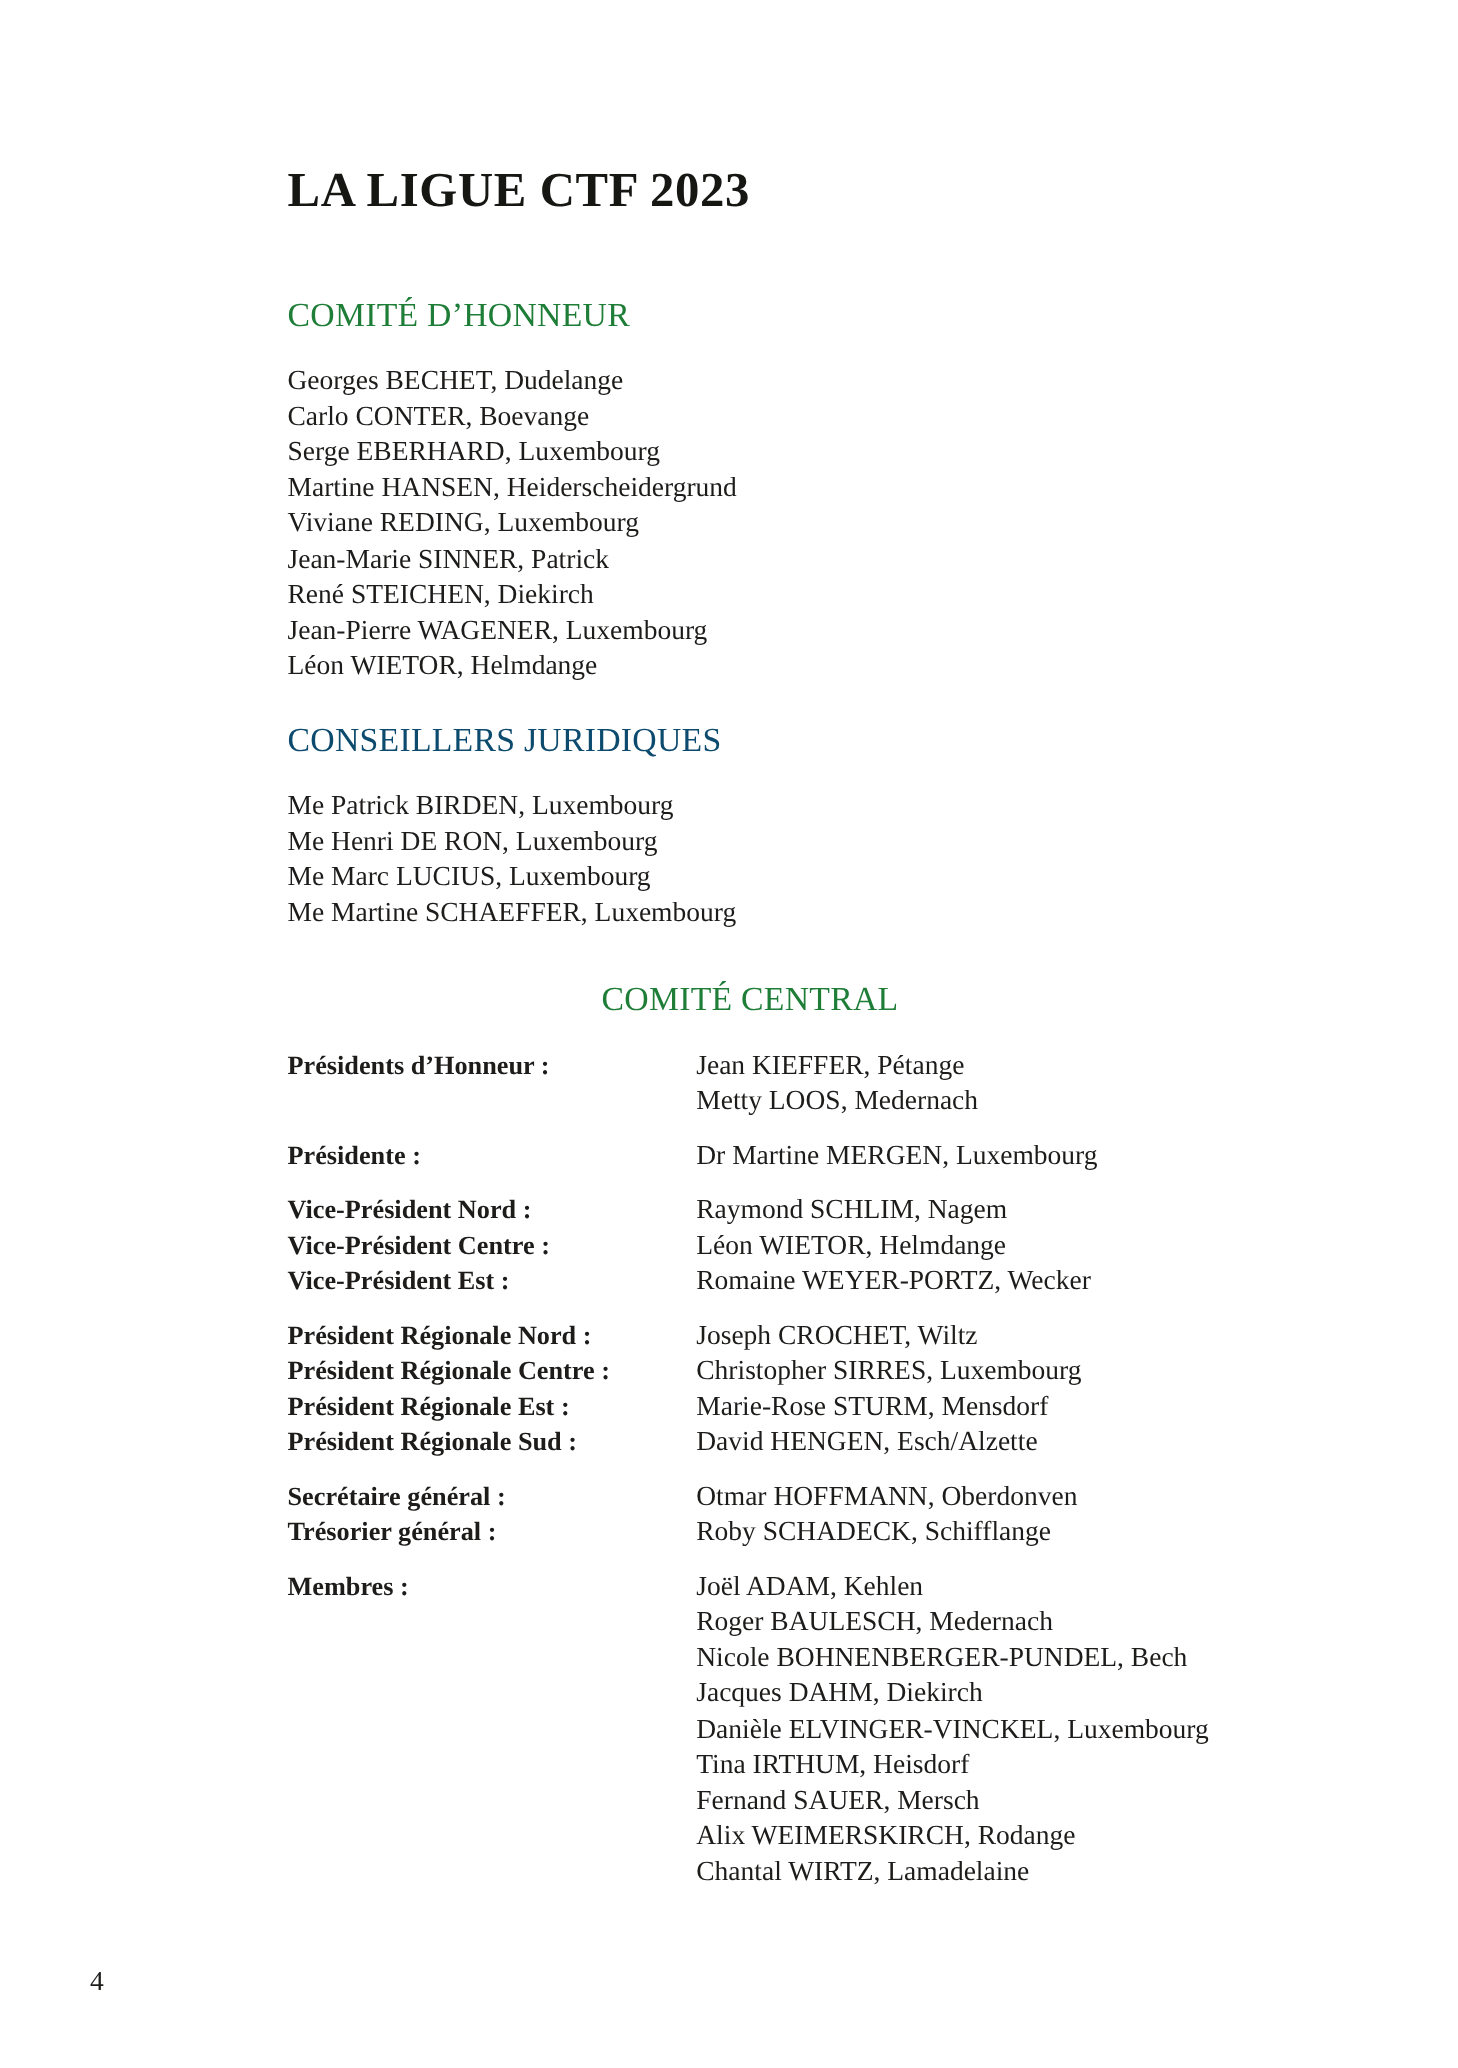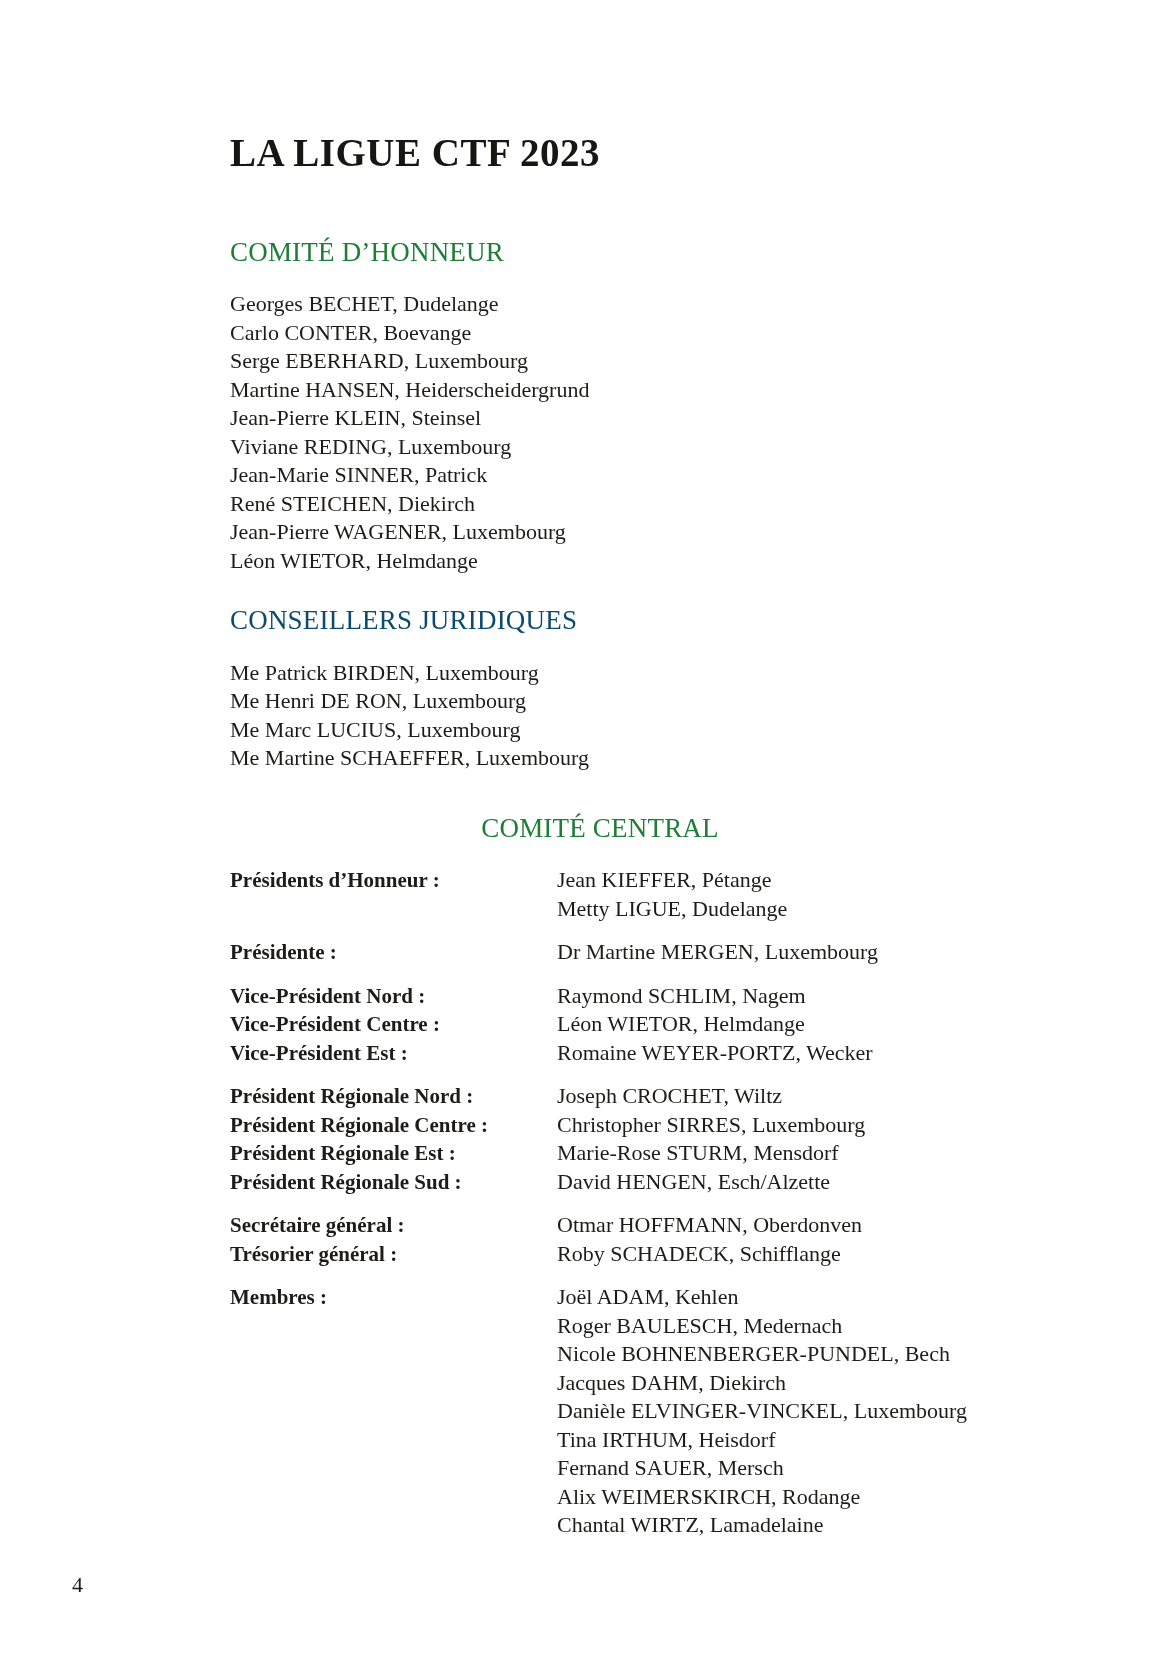--- a/index.html
+++ b/index.html
@@ -54,21 +54,20 @@
 
   <h1 class="doc-title">LA LIGUE CTF 2023</h1>
 
   <div class="section sec1">
     <h2 class="section-heading" style="color: rgb(30, 125, 55);">COMITÉ D’HONNEUR</h2>
     <div class="name-list">
         <div class="line">Georges BECHET, Dudelange</div>
         <div class="line">Carlo CONTER, Boevange</div>
         <div class="line">Serge EBERHARD, Luxembourg</div>
         <div class="line">Martine HANSEN, Heiderscheidergrund</div>
-        <div class="line">Jean-Pierre KLEIN, Steinsel</div>
         <div class="line">Viviane REDING, Luxembourg</div>
         <div class="line">Jean-Marie SINNER, Patrick</div>
         <div class="line">René STEICHEN, Diekirch</div>
         <div class="line">Jean-Pierre WAGENER, Luxembourg</div>
         <div class="line">Léon WIETOR, Helmdange</div>
       </div>
   </div>
 
   <div class="section sec2">
     <h2 class="section-heading" style="color: #0c4a6e;">CONSEILLERS JURIDIQUES</h2>
@@ -83,21 +82,21 @@
   <div class="section sec3">
     <h2 class="section-heading" style="color: rgb(30, 125, 55);">COMITÉ CENTRAL</h2>
     <div class="role-table">
         <div class="role-group">
           <div class="role-row">
             <span class="role-label">Présidents d’Honneur :</span>
             <span class="role-value">Jean KIEFFER, Pétange</span>
           </div>
           <div class="role-row">
             <span class="role-label"></span>
-            <span class="role-value">Metty LIGUE, Dudelange</span>
+            <span class="role-value">Metty LOOS, Medernach</span>
           </div>
         </div>
         <div class="role-group">
           <div class="role-row">
             <span class="role-label">Présidente :</span>
             <span class="role-value">Dr Martine MERGEN, Luxembourg</span>
           </div>
         </div>
         <div class="role-group">
           <div class="role-row">

